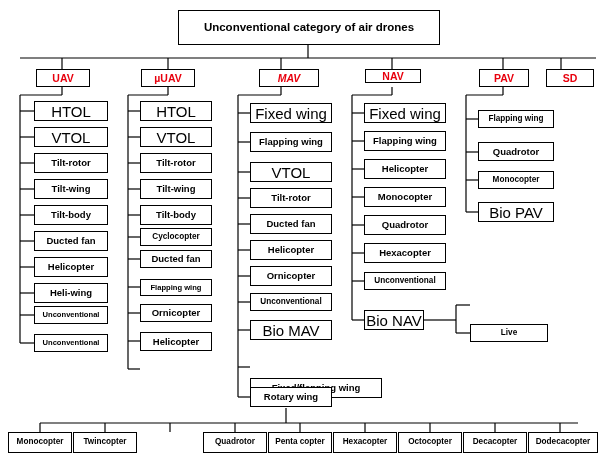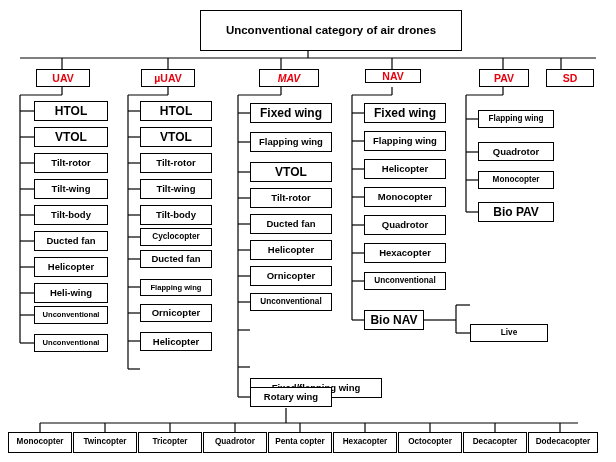--- a/index.html
+++ b/index.html
@@ -22,21 +22,21 @@
     text-align:center;
     color:#000;
     font-weight:bold;
     line-height:1;
     white-space:nowrap;
     z-index:3;
   }
   .red{color:#e8000d;}
   .title{font-size:11.5px;font-weight:bold;border-width:1.6px;}
   .hdr{font-size:10.5px;font-weight:bold;}
-  .big{font-size:12px;font-weight:bold;}
+  .big{font-size:15px;font-weight:normal;}
   .mid{font-size:9.5px;font-weight:bold;}
   .sm{font-size:8.2px;font-weight:bold;}
   .xs{font-size:7.6px;font-weight:bold;}
   svg{position:absolute;left:0;top:0;z-index:1;}
 </style>
 </head>
 <body>
 
 <div id="canvas">
   <svg width="616" height="462">
@@ -128,21 +128,21 @@
       <line x1="170" y1="423" x2="170" y2="432"></line>
       <line x1="235" y1="423" x2="235" y2="432"></line>
       <line x1="300" y1="423" x2="300" y2="432"></line>
       <line x1="365" y1="423" x2="365" y2="432"></line>
       <line x1="430" y1="423" x2="430" y2="432"></line>
       <line x1="495" y1="423" x2="495" y2="432"></line>
       <line x1="560" y1="423" x2="560" y2="432"></line>
     </g>
   </svg>
 
-  <div class="node title" style="left:178px;top:10px;width:262px;height:41px;margin-left:22px;">Unconventional category of air drones</div>
+  <div class="node title" style="left:178px;top:10px;width:262px;height:35px;">Unconventional category of air drones</div>
 
   <div class="node hdr red" style="left:36px;top:69px;width:54px;height:18px;">UAV</div>
   <div class="node hdr red" style="left:141px;top:69px;width:54px;height:18px;">µUAV</div>
   <div class="node hdr red" style="left:259px;top:69px;width:60px;height:18px;font-style:italic;">MAV</div>
   <div class="node hdr red" style="left:365px;top:69px;width:56px;height:14px;">NAV</div>
   <div class="node hdr red" style="left:479px;top:69px;width:50px;height:18px;">PAV</div>
   <div class="node hdr red" style="left:538px;top:69px;width:48px;height:18px;margin-left:8px;">SD</div>
 
   <div class="node big" style="left:34px;top:101px;width:74px;height:20px;">HTOL</div>
   <div class="node big" style="left:34px;top:127px;width:74px;height:20px;">VTOL</div>
@@ -167,40 +167,40 @@
   <div class="node mid" style="left:140px;top:332px;width:72px;height:19px;">Helicopter</div>
 
   <div class="node big" style="left:250px;top:103px;width:82px;height:20px;">Fixed wing</div>
   <div class="node mid" style="left:250px;top:132px;width:82px;height:20px;">Flapping wing</div>
   <div class="node big" style="left:250px;top:162px;width:82px;height:20px;">VTOL</div>
   <div class="node mid" style="left:250px;top:188px;width:82px;height:20px;">Tilt-rotor</div>
   <div class="node mid" style="left:250px;top:214px;width:82px;height:20px;">Ducted fan</div>
   <div class="node mid" style="left:250px;top:240px;width:82px;height:20px;">Helicopter</div>
   <div class="node mid" style="left:250px;top:266px;width:82px;height:20px;">Ornicopter</div>
   <div class="node sm" style="left:250px;top:293px;width:82px;height:18px;">Unconventional</div>
+  <div class="node big" style="left:250px;top:320px;width:82px;height:20px;">Bio MAV</div>
   <div class="node mid" style="left:250px;top:378px;width:132px;height:20px;">Fixed/flapping wing</div>
   <div class="node mid" style="left:250px;top:387px;width:82px;height:20px;">Rotary wing</div>
 
   <div class="node big" style="left:364px;top:103px;width:82px;height:20px;">Fixed wing</div>
   <div class="node mid" style="left:364px;top:131px;width:82px;height:20px;">Flapping wing</div>
   <div class="node mid" style="left:364px;top:159px;width:82px;height:20px;">Helicopter</div>
   <div class="node mid" style="left:364px;top:187px;width:82px;height:20px;">Monocopter</div>
   <div class="node mid" style="left:364px;top:215px;width:82px;height:20px;">Quadrotor</div>
   <div class="node mid" style="left:364px;top:243px;width:82px;height:20px;">Hexacopter</div>
   <div class="node sm" style="left:364px;top:272px;width:82px;height:18px;">Unconventional</div>
   <div class="node big" style="left:364px;top:310px;width:60px;height:20px;">Bio NAV</div>
   <div class="node sm" style="left:470px;top:324px;width:78px;height:18px;">Live</div>
 
   <div class="node sm" style="left:478px;top:110px;width:76px;height:18px;">Flapping wing</div>
   <div class="node mid" style="left:478px;top:142px;width:76px;height:19px;">Quadrotor</div>
   <div class="node sm" style="left:478px;top:171px;width:76px;height:18px;">Monocopter</div>
   <div class="node big" style="left:478px;top:202px;width:76px;height:20px;">Bio PAV</div>
 
   <div class="node sm" style="left:8px;top:432px;width:64px;height:21px;">Monocopter</div>
   <div class="node sm" style="left:73px;top:432px;width:64px;height:21px;">Twincopter</div>
-  <div class="node sm" style="left:138px;top:432px;width:64px;height:21px;">Tricopter</div>
   <div class="node sm" style="left:203px;top:432px;width:64px;height:21px;">Quadrotor</div>
   <div class="node sm" style="left:268px;top:432px;width:64px;height:21px;">Penta copter</div>
   <div class="node sm" style="left:333px;top:432px;width:64px;height:21px;">Hexacopter</div>
   <div class="node sm" style="left:398px;top:432px;width:64px;height:21px;">Octocopter</div>
   <div class="node sm" style="left:463px;top:432px;width:64px;height:21px;">Decacopter</div>
   <div class="node sm" style="left:528px;top:432px;width:70px;height:21px;">Dodecacopter</div>
 </div>
 
 </body></html>

